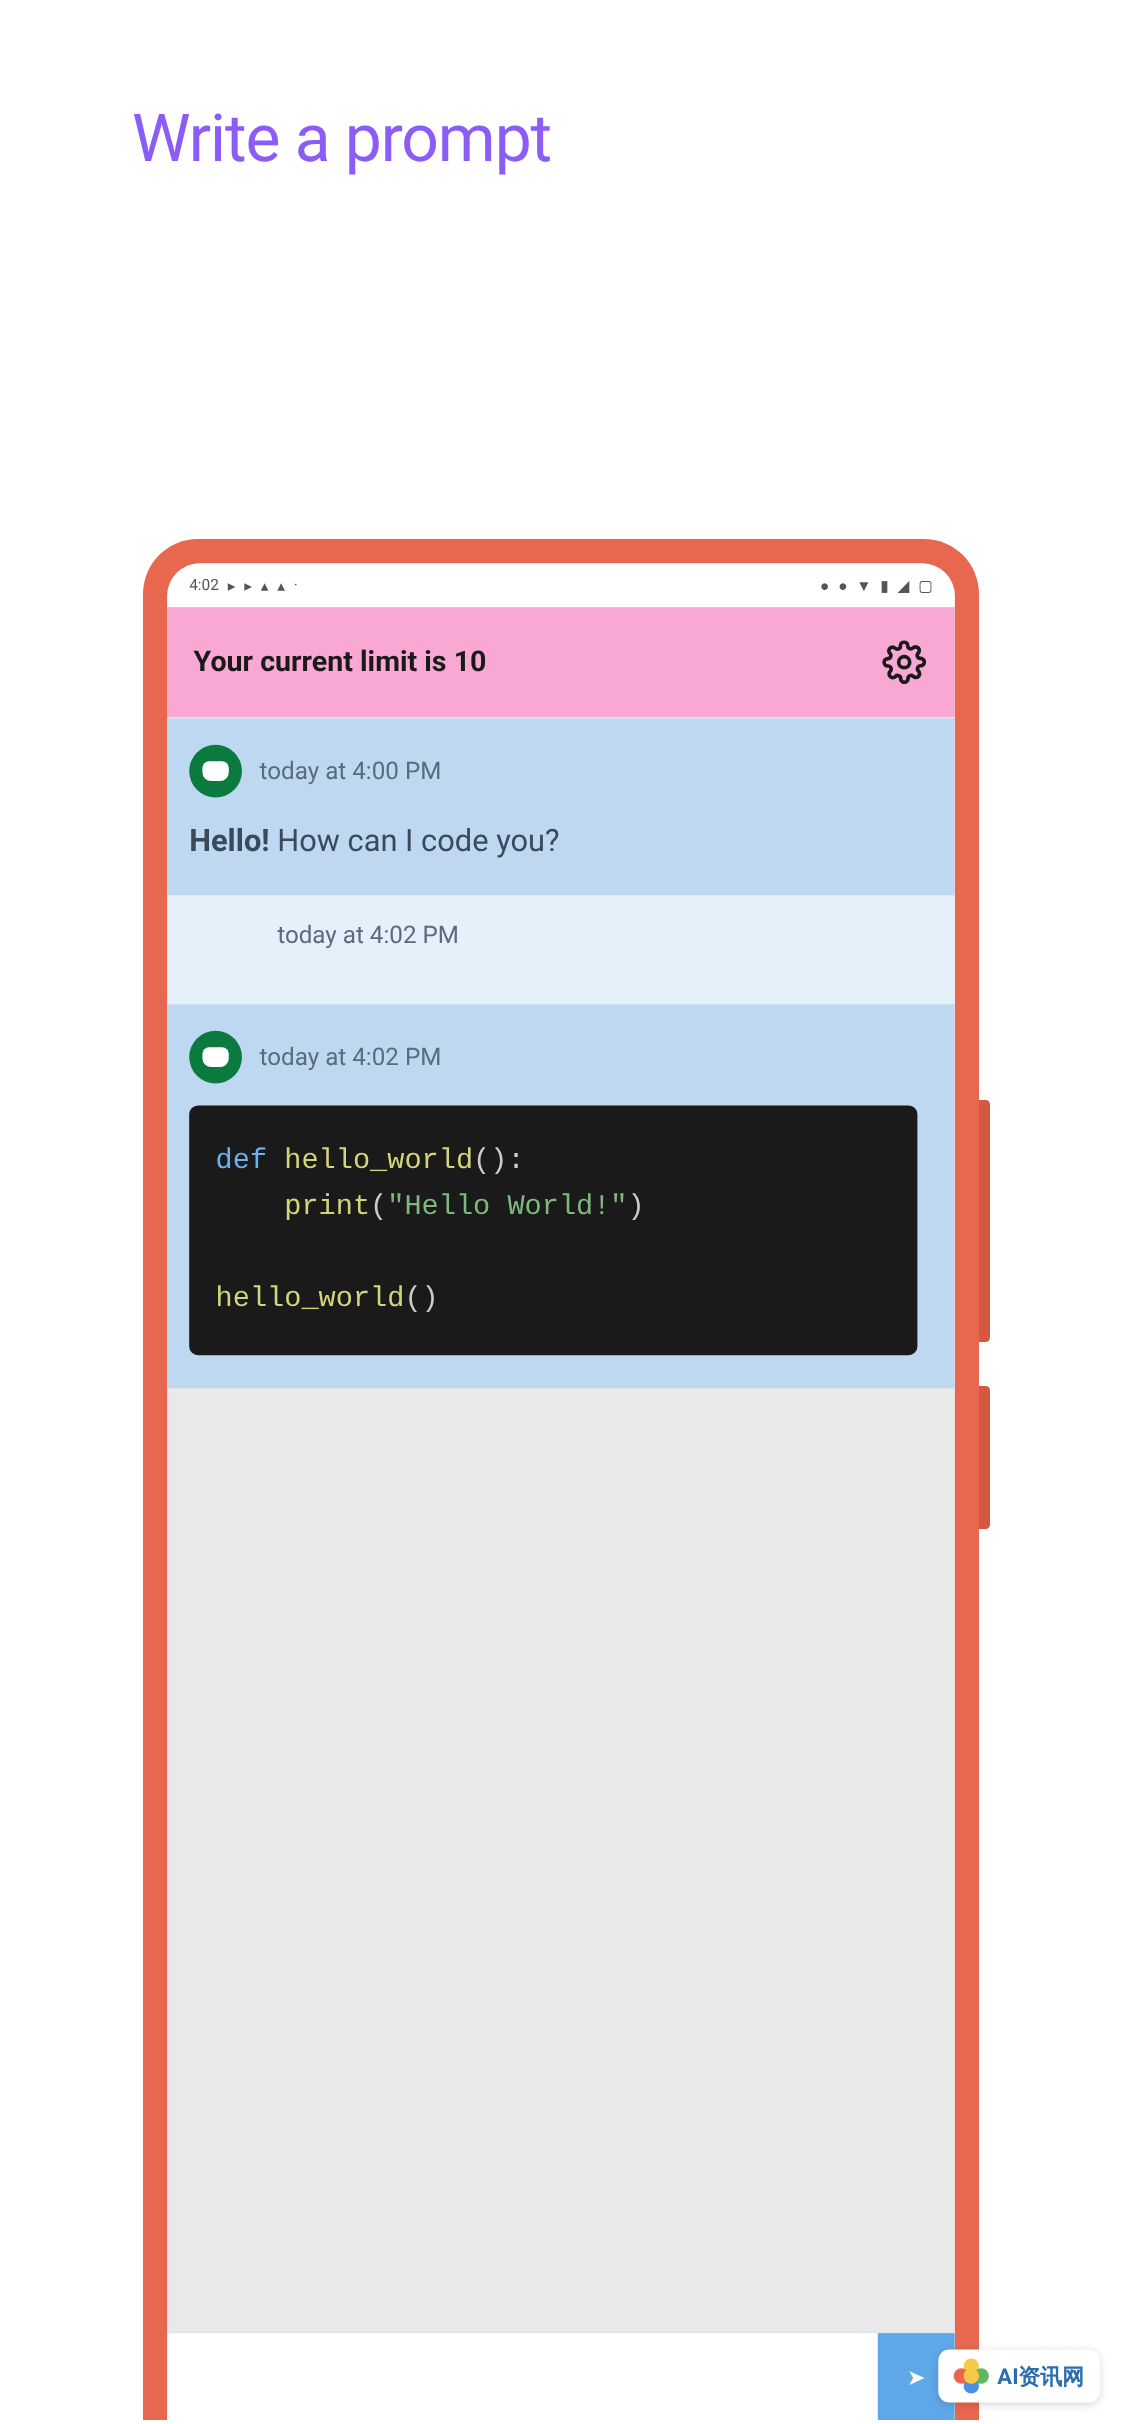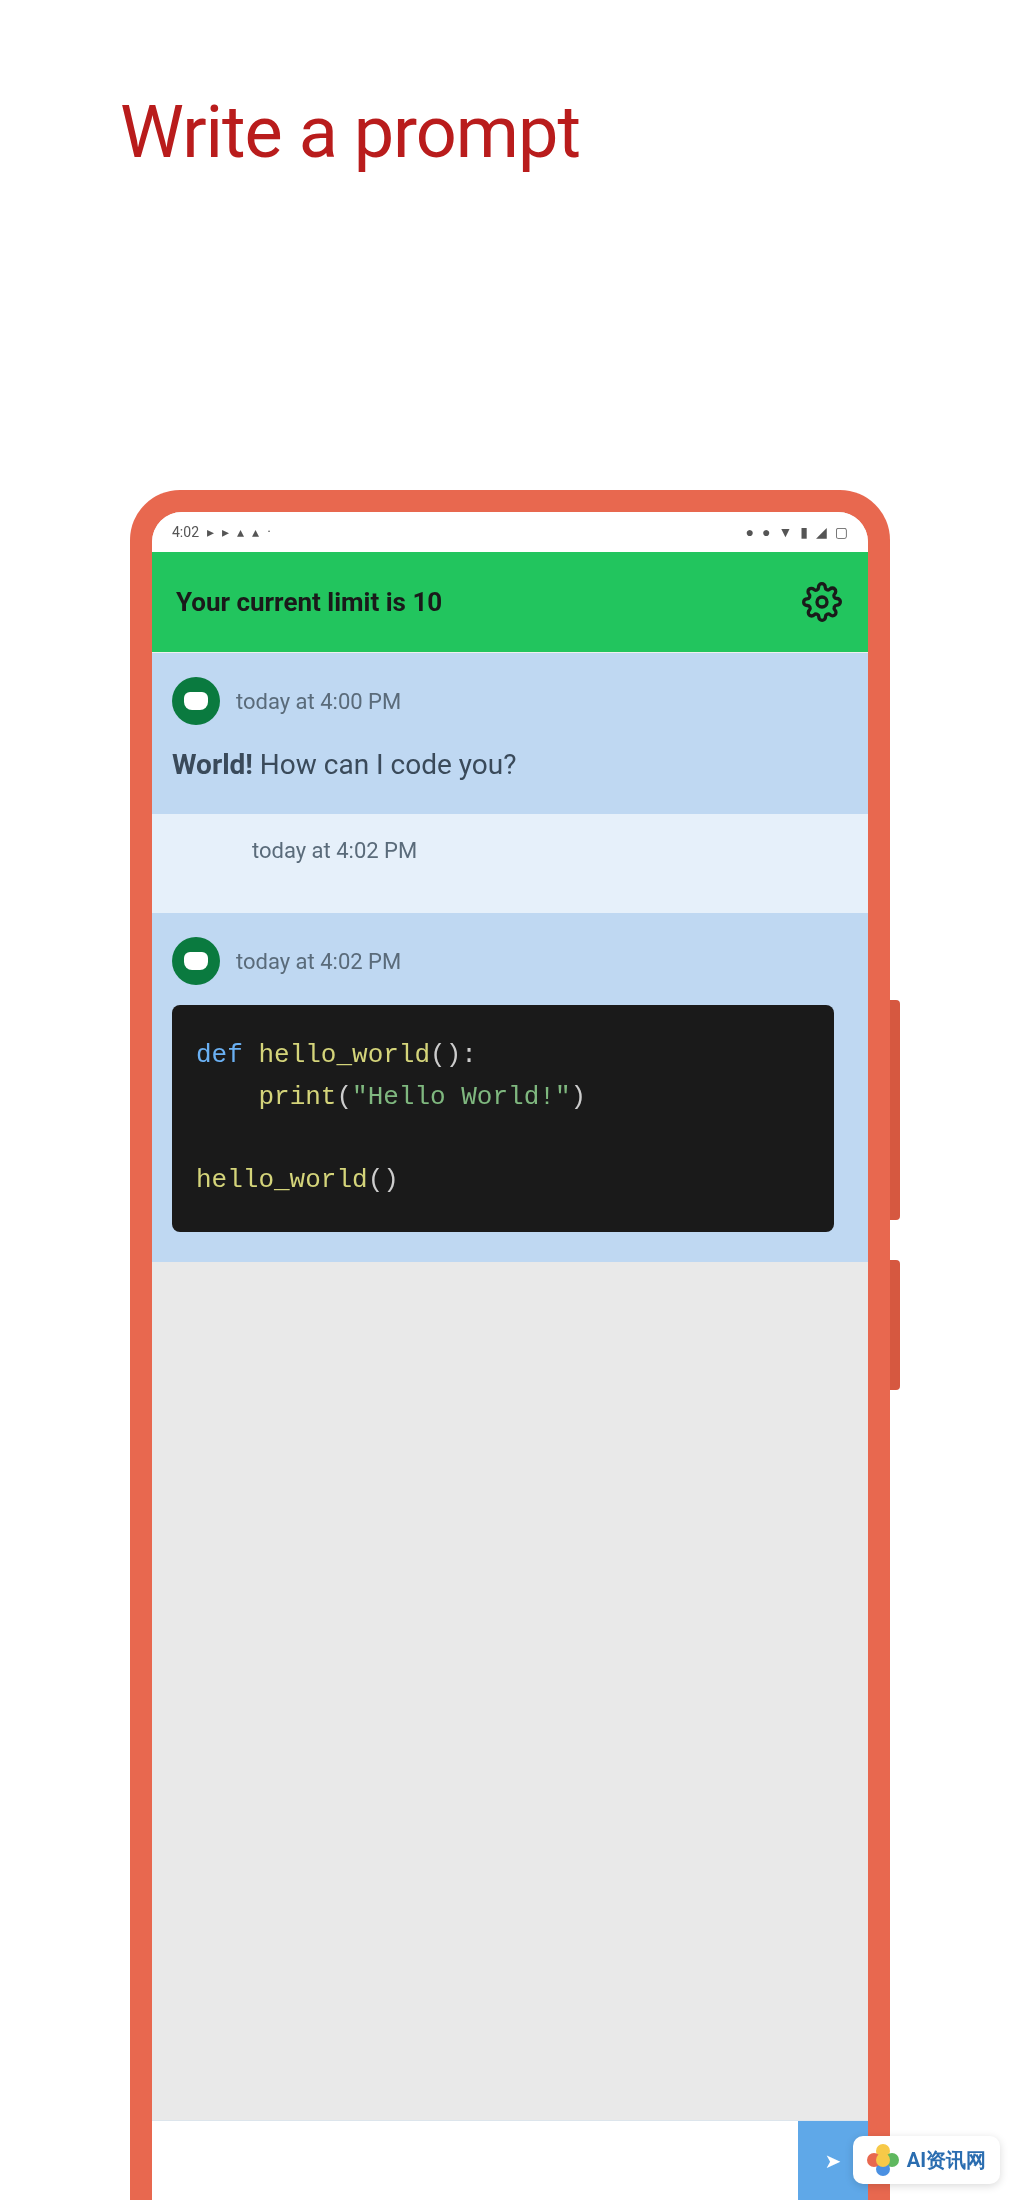--- a/index.html
+++ b/index.html
@@ -8,23 +8,23 @@
       height: 2204px;
       background: #ffffff;
       font-family: -apple-system, BlinkMacSystemFont, 'Segoe UI', Roboto, sans-serif;
       position: relative;
       overflow: hidden;
     }
     .hero {
       padding: 90px 0 0 120px;
     }
     .hero-line1 {
-      font-size: 72px;
+      font-size: 60px;
       font-weight: 400;
-      color: #b91c1c;
+      color: #8b5cf6;
       letter-spacing: -1px;
     }
     .hero-line2 {
       font-size: 72px;
       font-weight: 400;
       color: #d64545;
       letter-spacing: -1px;
       margin-top: 8px;
     }
     .phone-frame {
@@ -59,21 +59,21 @@
     .status-left, .status-right {
       display: flex;
       gap: 8px;
       align-items: center;
     }
     .status-icon {
       font-size: 14px;
       color: #555;
     }
     .app-header {
-      background: #22c55e;
+      background: #f9a8d4;
       padding: 28px 24px;
       display: flex;
       justify-content: space-between;
       align-items: center;
       border-bottom: 1px solid #f0f0f0;
     }
     .app-title {
       font-size: 26px;
       font-weight: 700;
       color: #1a1a1a;
@@ -261,21 +261,21 @@
     <div class="chat-area">
 
       <div class="msg-bot">
         <div class="msg-header">
           <div class="avatar">
             <div class="avatar-inner"></div>
           </div>
           <div class="msg-time">today at 4:00 PM</div>
         </div>
         <div class="msg-text">
-          <span class="msg-text-bold">World!</span><span> How can I code you?</span>
+          <span class="msg-text-bold">Hello!</span><span> How can I code you?</span>
         </div>
       </div>
 
       <div class="msg-user">
         <div class="msg-header-user">
           <div class="msg-time">today at 4:02 PM</div>
         </div>
       </div>
 
       <div class="msg-bot">

